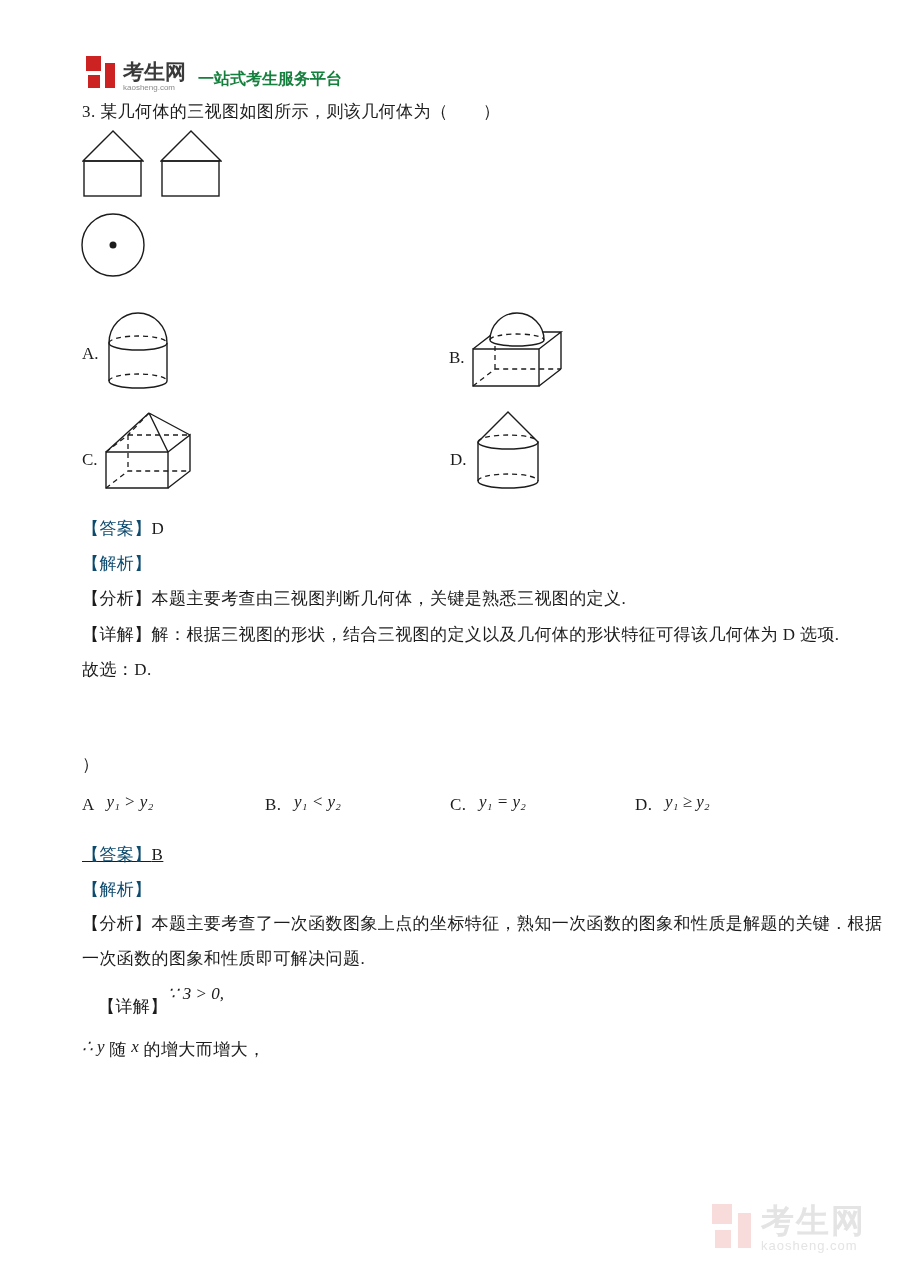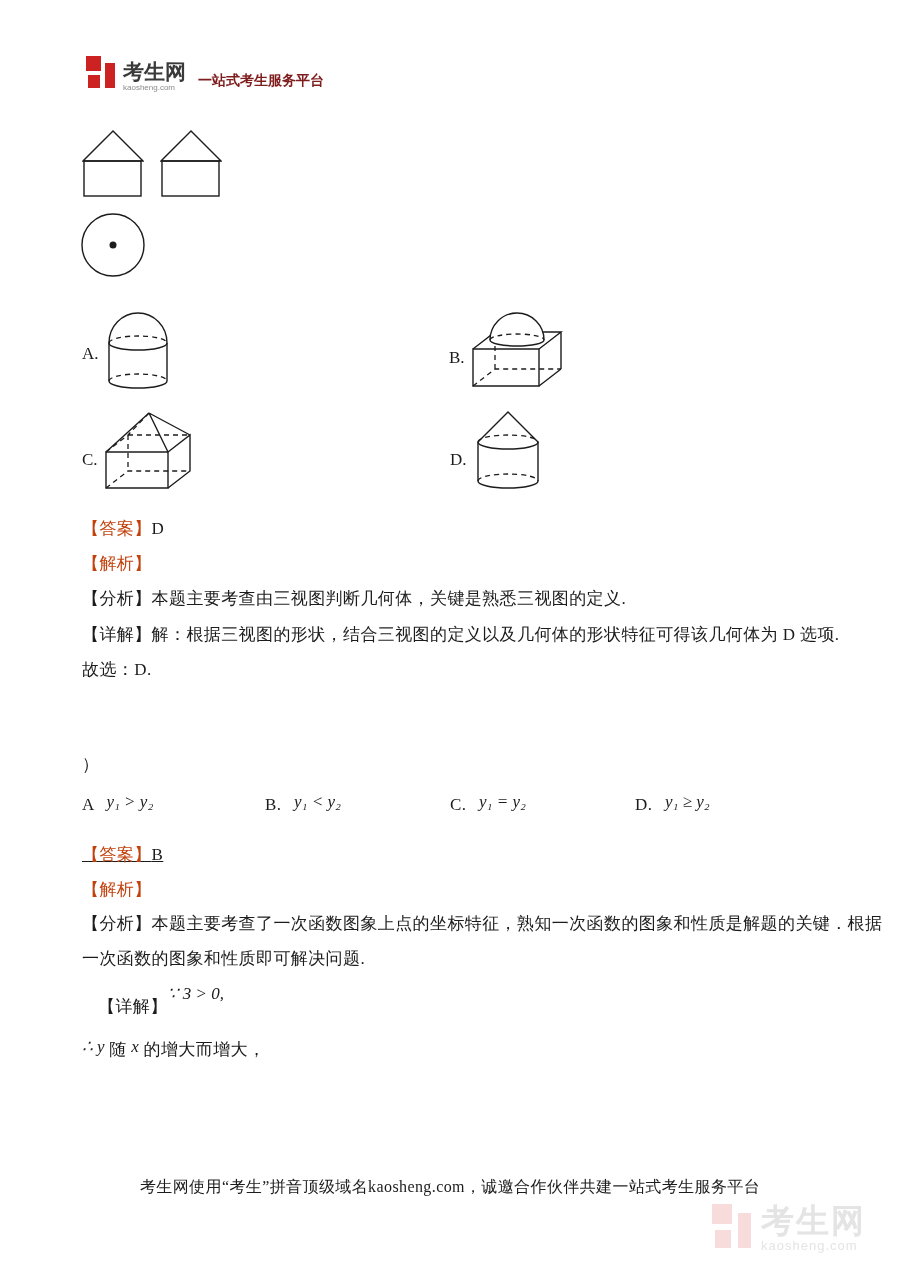--- a/index.html
+++ b/index.html
@@ -1,36 +1,36 @@
 <!DOCTYPE html>
 <html><head>
 <meta charset="utf-8">
 <style>
   html,body { margin:0; padding:0; background:#ffffff; }
   .page {
     position:relative; width:900px; height:1273px; background:#fff; overflow:hidden;
     font-family:"Liberation Serif","DejaVu Serif",serif; color:#1c1c1c;
   }
   .line { position:absolute; left:82px; font-size:17px; white-space:nowrap; letter-spacing:0.4px; }
-  .blue { color:#c2410c; }
+  .blue { color:#0c4a6e; }
   .math { font-family:"Liberation Serif","DejaVu Serif",serif; font-style:italic; letter-spacing:0; }
   .raised { position:relative; top:-7px; }
   .raised-hi { position:relative; top:-13px; }
   .raised-lo { position:relative; top:-3px; }
   .opt-letter { font-style:normal; }
   
   .logo { position:absolute; left:86px; top:56px; display:flex; align-items:flex-end; }
   .logo-mark { position:relative; width:32px; height:36px; }
   .logo-mark .b1 { position:absolute; left:0;  top:0;  width:15px; height:15px; background:#CC2222; }
   .logo-mark .b2 { position:absolute; left:2px; top:19px; width:12px; height:13px; background:#CC2222; }
   .logo-mark .b3 { position:absolute; left:19px; top:7px; width:10px; height:25px; background:#CC2222; }
   .logo-textcol { margin-left:5px; line-height:1; }
   .logo-name { font-family:"Liberation Sans","DejaVu Sans",sans-serif; font-weight:bold; font-size:21px; color:#3a3a3a; }
   .logo-domain { font-family:"Liberation Sans","DejaVu Sans",sans-serif; font-size:8px; color:#8a8a8a; margin-top:2px; }
-  .logo-slogan { font-family:"Liberation Sans","DejaVu Sans",sans-serif; font-weight:bold; font-size:14px; color:#7f1d1d; margin-left:12px; margin-bottom:2px; }
+  .logo-slogan { font-family:"Liberation Sans","DejaVu Sans",sans-serif; font-weight:bold; font-size:16px; color:#15803d; margin-left:12px; margin-bottom:2px; }
   
   svg.fig { position:absolute; }
   svg.fig .st { fill:none; stroke:#1c1c1c; stroke-width:1.4; }
   svg.fig .dash { fill:none; stroke:#1c1c1c; stroke-width:1.3; stroke-dasharray:5 4; }
   svg.fig .mask { fill:#ffffff; stroke:none; }
   svg.fig .dot { fill:#1c1c1c; stroke:none; }
   .fig-label { position:absolute; font-size:17px; }
   
   .footer-line { position:absolute; top:1177px; left:0; width:100%; text-align:center; font-size:16px; letter-spacing:0.4px; }
   .watermark { position:absolute; left:712px; top:1204px; display:flex; }
@@ -53,20 +53,21 @@
       <div class="b2"></div>
       <div class="b3"></div>
     </div>
     <div class="logo-textcol">
       <div class="logo-name">考生网</div>
       <div class="logo-domain">kaosheng.com</div>
     </div>
     <div class="logo-slogan">一站式考生服务平台</div>
   </div>
 
+  <div class="line" style="top:100px;">3. 某几何体的三视图如图所示，则该几何体为（　　）</div>
 
   <svg class="fig" style="left:82px; top:129px;" width="62" height="70" viewBox="0 0 62 70">
     <polygon class="st" points="31,2 1,32 61,32"></polygon>
     <rect class="st" x="2" y="32" width="57" height="35"></rect>
   </svg>
   <svg class="fig" style="left:160px; top:129px;" width="62" height="70" viewBox="0 0 62 70">
     <polygon class="st" points="31,2 1,32 61,32"></polygon>
     <rect class="st" x="2" y="32" width="57" height="35"></rect>
   </svg>
   <svg class="fig" style="left:79px; top:211px;" width="68" height="68" viewBox="0 0 68 68">
@@ -153,21 +154,20 @@
   <div class="line" style="top:995px;margin-left:16px;">
     <span>【详解】</span><span class="math raised-hi">∵ 3 &gt; 0,</span>
   </div>
   <div class="line" style="top:1038px;">
     <span class="math raised-lo">∴ y</span>
     <span>随</span>
     <span class="math raised-lo">x</span>
     <span>的增大而增大，</span>
   </div>
 
-  <div class="footer-line">考生网使用“考生”拼音顶级域名kaosheng.com，诚邀合作伙伴共建一站式考生服务平台</div>
 
   <div class="watermark">
     <div class="wm-mark">
       <div class="b1"></div>
       <div class="b2"></div>
       <div class="b3"></div>
     </div>
     <div class="wm-textcol">
       <div class="wm-name">考生网</div>
       <div class="wm-domain">kaosheng.com</div>

